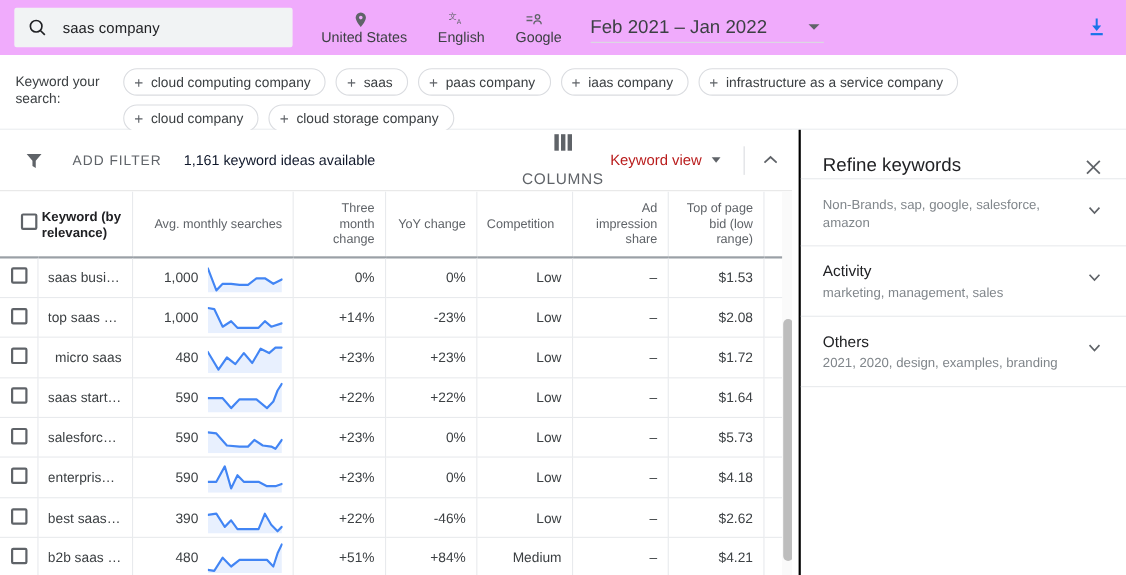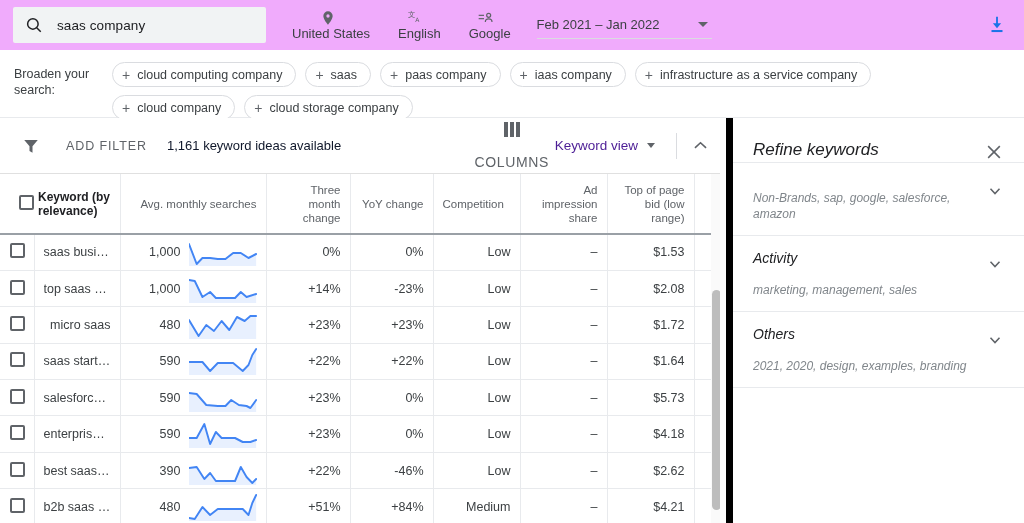--- a/index.html
+++ b/index.html
@@ -33,21 +33,21 @@
     font-size: 13px; color: #3c4043; white-space: nowrap; flex-direction: column;
   }
   .opt .oicon { width: 16px; height: 16px; margin-right: 7px; flex: 0 0 auto; }
   .opt-loc { margin-left: 26px; }
   .opt-lang { margin-left: 28px; }
   .opt-net { margin-left: 28px; }
   .daterange {
     margin-left: 26px; display: flex; align-items: center;
     border-bottom: 1px solid #dadce0; height: 28px; padding-right: 4px;
   }
-  .daterange .dtext { font-size: 13px; color: #3c4043; white-space: nowrap; }
+  .daterange .dtext { font-size: 17px; color: #3c4043; white-space: nowrap; }
   .caret-dn {
     width: 0; height: 0; margin-left: 38px;
     border-left: 5px solid transparent; border-right: 5px solid transparent;
     border-top: 5px solid #5f6368;
   }
   .download-btn {
     position: absolute; right: 14px; top: 12px;
     width: 26px; height: 26px; display: flex; align-items: center; justify-content: center;
   }
 
@@ -84,21 +84,21 @@
   .toolbar-right { margin-left: auto; display: flex; align-items: center; height: 100%; }
   .columns-btn {
     display: flex; flex-direction: column; align-items: center; justify-content: center;
     width: 46px;
   }
   .columns-bars { display: flex; gap: 2px; }
   .columns-bars i { display: block; width: 4px; height: 15px; background: #5f6368; }
   .columns-label { font-size: 14px; letter-spacing: .6px; color: #5f6368; margin-top: 17px; }
   .kw-view {
     display: flex; align-items: center; margin-left: 20px;
-    font-size: 13.5px; color: #4c1d95;
+    font-size: 13.5px; color: #b91c1c;
   }
   .kw-view .kcaret {
     width: 0; height: 0; margin-left: 9px;
     border-left: 4.5px solid transparent; border-right: 4.5px solid transparent;
     border-top: 5px solid #5f6368;
   }
   .tb-divider { width: 1px; height: 26px; background: #dadce0; margin-left: 21px; }
   .collapse-btn { width: 46px; display: flex; align-items: center; justify-content: center; }
 
   
@@ -152,36 +152,36 @@
     background: #fafafa;
   }
   .tscroll-thumb {
     position: absolute; left: 712px; top: 290px; width: 9px; height: 220px;
     background: #bdbdbd; border-radius: 5px;
   }
 
   
   .refine {
     position: absolute; left: 726px; top: 118px; width: 298px; height: 405px;
-    background: #fff; border-left: 7px solid #000000; font-style: italic;
+    background: #fff; border-left: 2px solid #000000;
   }
   .refine-head { padding: 22px 20px 0 20px; display: flex; align-items: flex-start; }
   .refine-title { font-size: 17px; color: #202124; font-weight: 400; flex: 1; }
   .close-x { width: 20px; height: 20px; margin-top: 2px; }
   .expand-all {
     padding: 9px 20px 16px 20px; font-size: 12.5px; color: #1a73e8;
     letter-spacing: .4px; font-weight: 500;
   }
   .refine-row {
     border-top: 1px solid #e8eaed; padding: 13px 20px 13px 20px;
     display: flex; align-items: flex-start; min-height: 49px;
   }
   .refine-row .rr-txt { flex: 1; }
   .rr-title { font-size: 14px; color: #202124; line-height: 19px; }
-  .rr-sub { font-size: 12px; color: #80868b; margin-top: 14px; line-height: 16px; }
+  .rr-sub { font-size: 12px; color: #80868b; margin-top: 2px; line-height: 16px; }
   .chev { width: 18px; height: 18px; margin-top: 6px; flex: 0 0 auto; }
   .refine-bottomline { border-top: 1px solid #e8eaed; }
 
   
   .page-scroll-left {
     position: absolute; left: 720px; top: 118px; width: 6px; height: 405px; background: #fff;
   }
 </style>
 </head>
 <body>
@@ -236,21 +236,21 @@
 
     <div class="download-btn">
       <svg width="22" height="22" viewBox="0 0 24 24">
         <path fill="#1a73e8" d="M11 3h2v7h3.5L12 15.5 7.5 10H11V3z"></path>
         <rect x="6" y="17.5" width="12" height="2.2" fill="#1a73e8"></rect>
       </svg>
     </div>
   </div>
 
   <div class="broaden">
-    <div class="broaden-label">Broaden your search:</div>
+    <div class="broaden-label">Keyword your search:</div>
     <div class="chips">
       <span class="chip">
         <span class="plus">+</span>
         <span>cloud computing company</span>
       </span>
       <span class="chip">
         <span class="plus">+</span>
         <span>saas</span>
       </span>
       <span class="chip">

